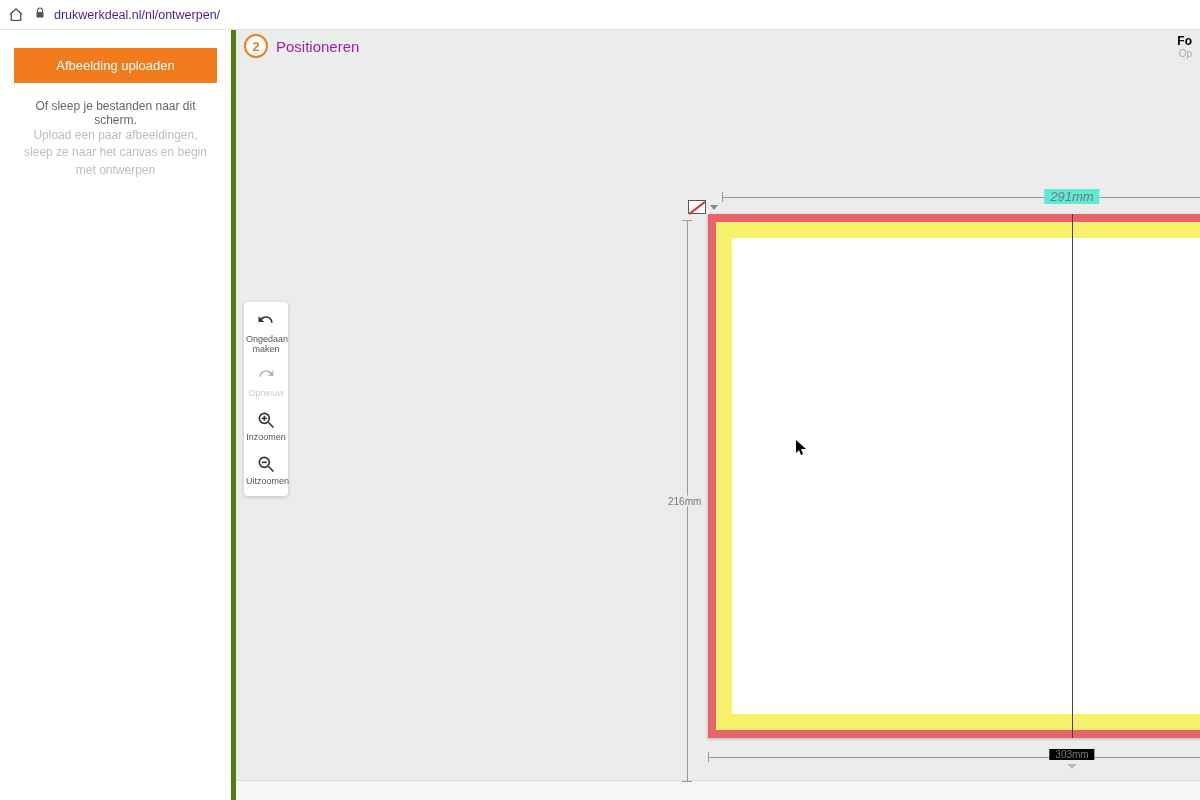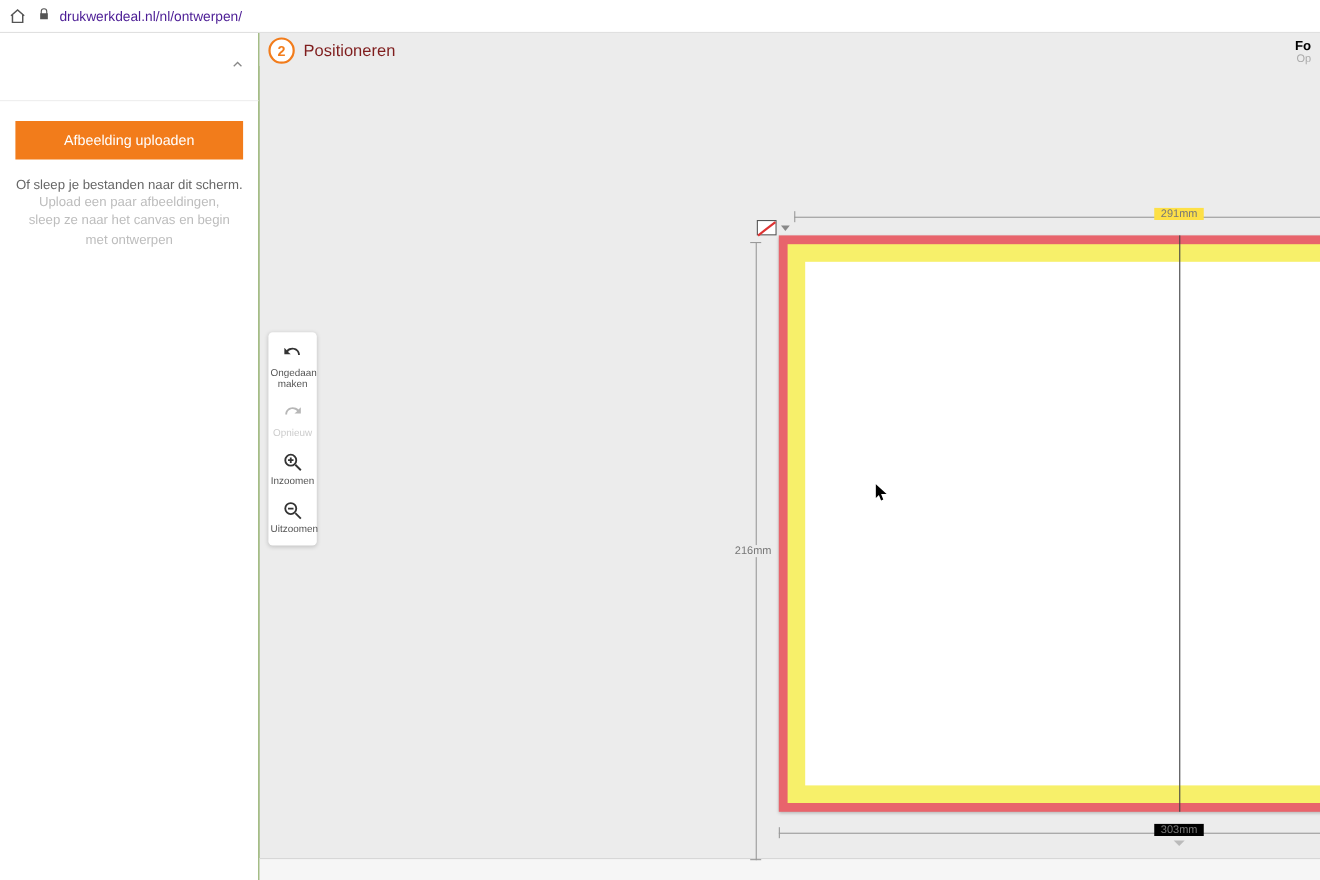--- a/index.html
+++ b/index.html
@@ -30,23 +30,23 @@
   .app {
     display: flex;
     height: 770px;
     background: #ececec;
   }
 
   
   .sidebar {
     width: 236px;
     background: #fff;
-    border-right: 1px solid #4d7c0f;
+    border-right: 5px solid #4d7c0f;
     display:flex;
-    flex-direction:column;
+    flex-direction:row;
   }
   .sidebar-top { height:62px; border-bottom:1px solid #eee; position:relative; }
   .chevron-up {
     position:absolute; right:12px; top:50%; transform:translateY(-50%);
     color:#888;
   }
   .sidebar-body { padding: 18px 14px; }
   .upload-btn {
     width: 100%;
     background: #f27c1b;
@@ -79,21 +79,21 @@
     padding: 2px 8px 0 8px;
     background:#ececec;
   }
   .step-circle {
     width:24px; height:24px; border:2px solid #f27c1b; border-radius:50%;
     color:#f27c1b; font-size:13px; font-weight:bold;
     display:flex; align-items:center; justify-content:center;
     margin-right:8px;
     background:#fff;
   }
-  .step-title { font-size:15px; color:#7f1d1d; }
+  .step-title { font-size:15px; color:#a21caf; }
   .right-head { margin-left:auto; text-align:right; }
   .right-head .l1 { font-size:12px; font-weight:bold; color:#000000; }
   .right-head .l2 { font-size:10px; color:#aaa;margin-left:11px; }
 
   
   .toolbox {
     position:absolute;
     left: 8px;
     top: 272px;
     width: 44px;
@@ -120,21 +120,21 @@
     left: 486px;
     width: 700px;
     top: 130px;
     height: 14px;
   }
   .ruler-top .line { position:absolute; top:7px; left:0; right:0; border-top:1px solid #999; }
   .ruler-top .cap-l, .ruler-top .cap-r { position:absolute; top:2px; width:1px; height:10px; background:#999; }
   .ruler-top .cap-l { left:0; }
   .ruler-top .lbl {
     position:absolute; top:-1px; left:50%; transform:translateX(-50%);
-    background:#fde047; padding:0 6px; font-size:10px; color:#777;
+    background:#5eead4; padding:0 6px; font-size:13px; color:#777;font-style:italic;
   }
 
   
   .ruler-left {
     position:absolute;
     left: 444px;
     top: 160px;
     height: 562px;
     width: 14px;
   }

